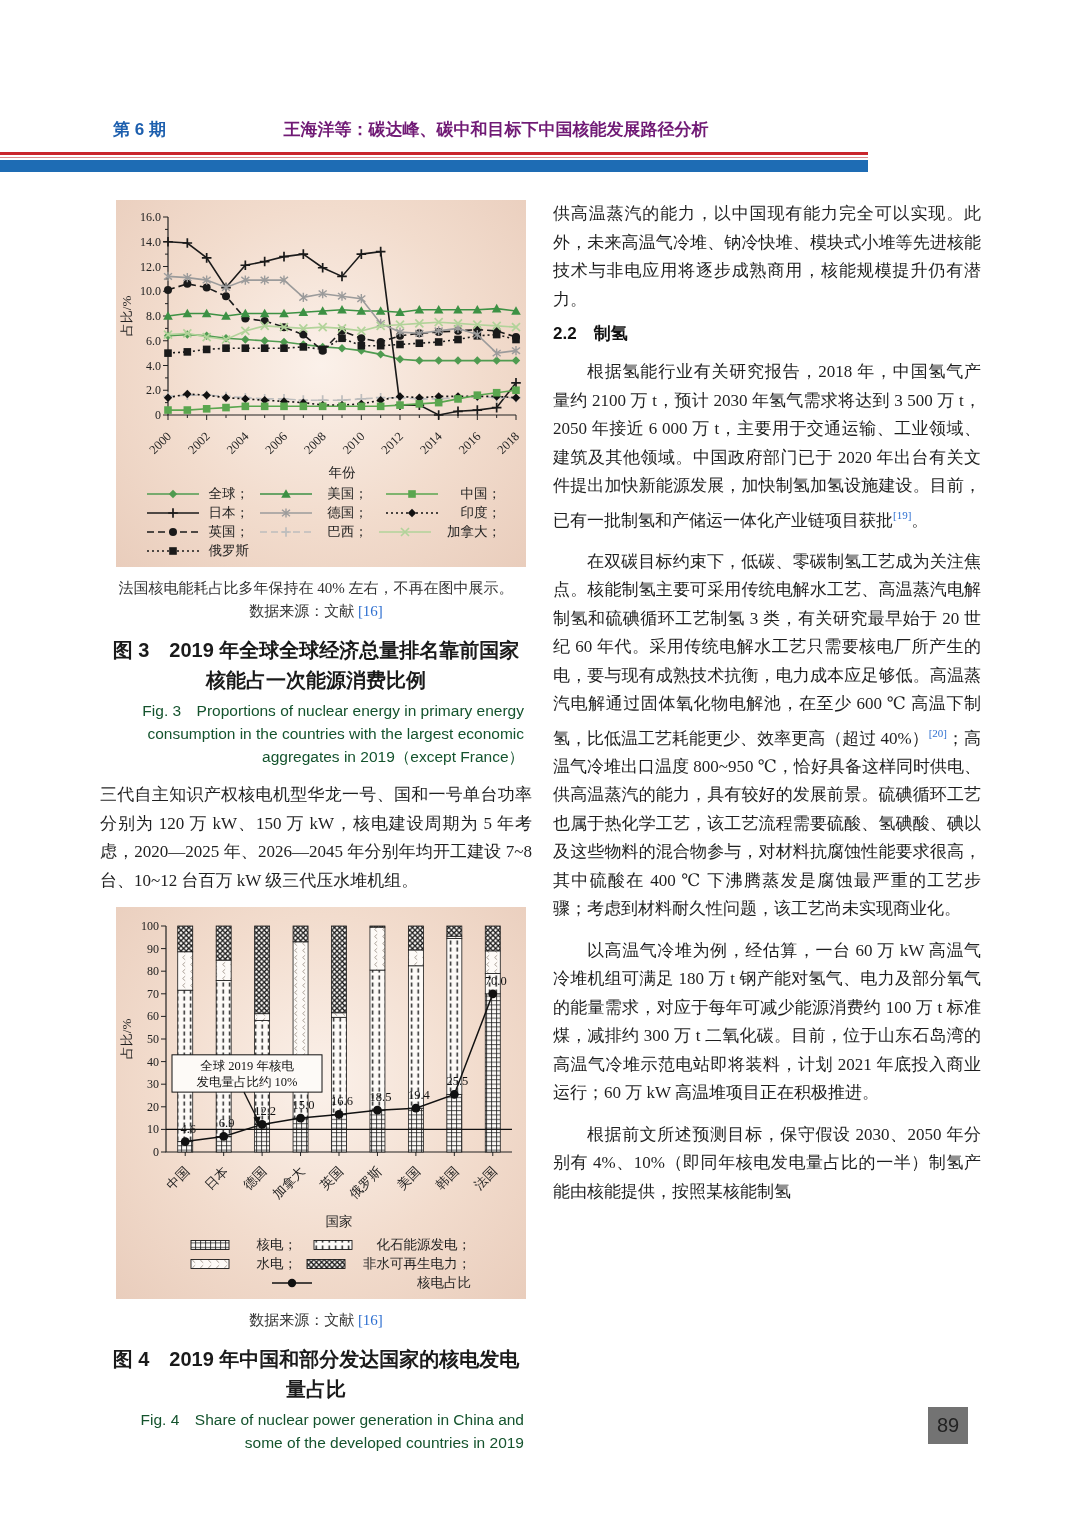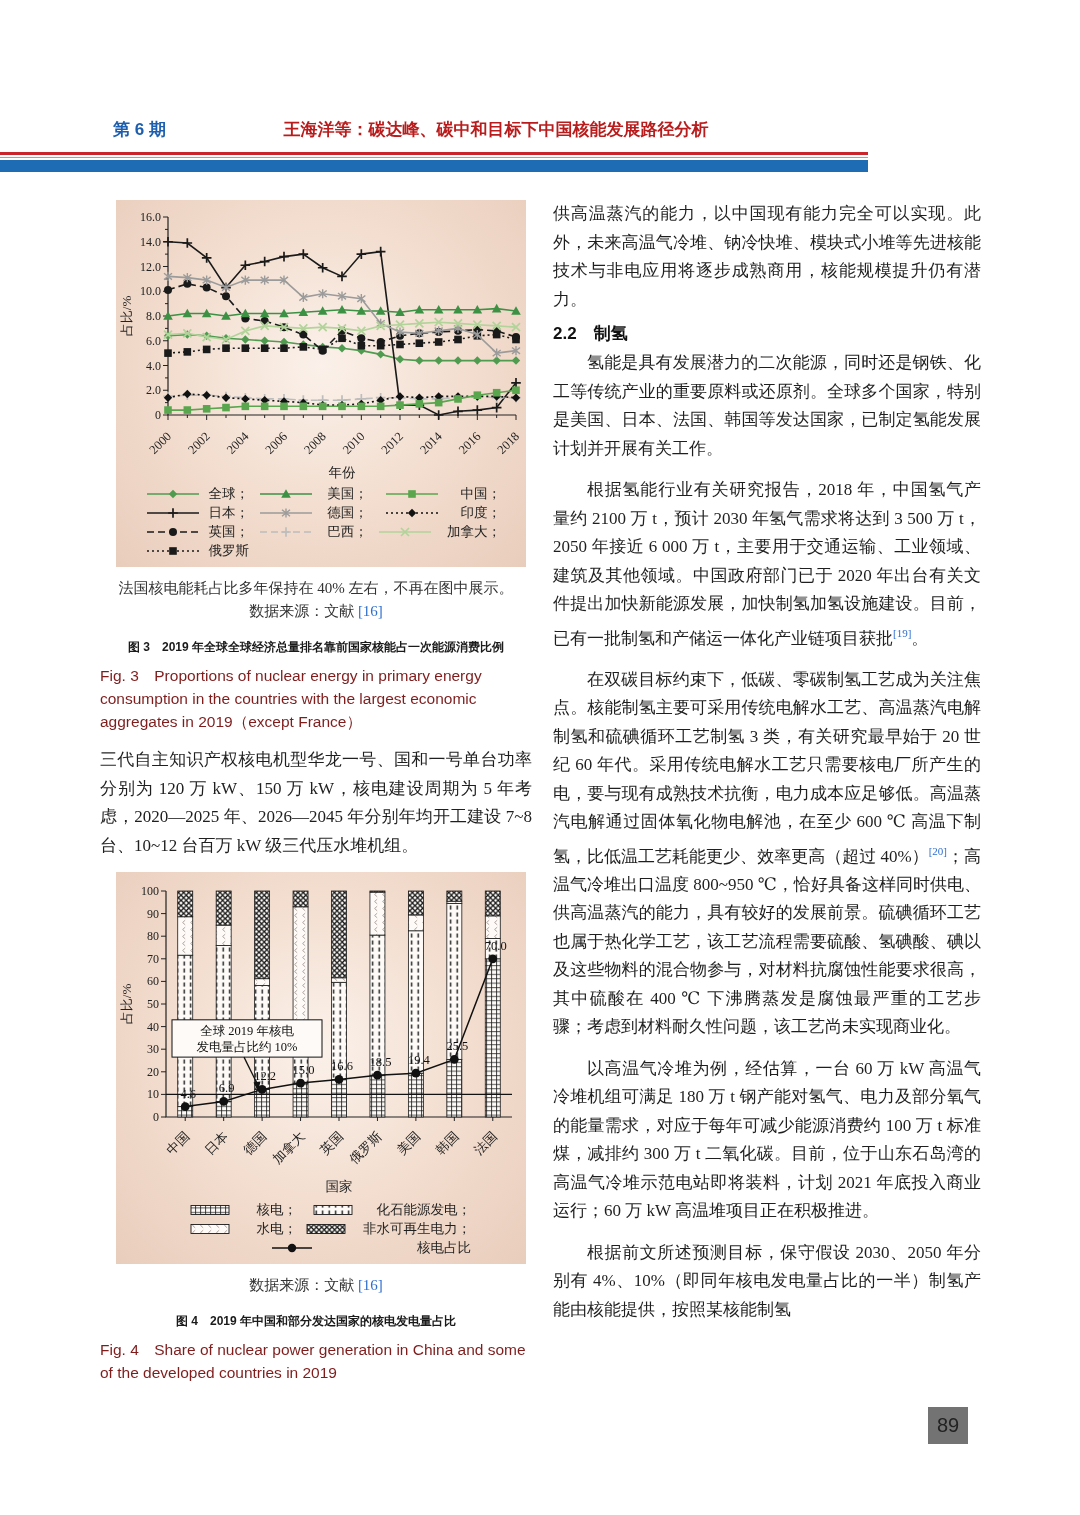--- a/index.html
+++ b/index.html
@@ -2,21 +2,21 @@
 <html><head>
 <meta charset="utf-8">
 <style>
   html,body{margin:0;padding:0;background:#888;}
   .page{position:relative;width:1080px;height:1515px;margin:0 auto;background:#ffffff;overflow:hidden;
         font-family:"Liberation Serif","DejaVu Serif",serif;color:#1f1f1f;}
   
   .hdr-issue{position:absolute;left:113px;top:118px;font-family:"Liberation Sans","DejaVu Sans",sans-serif;
              font-weight:bold;font-size:17px;color:#1d5fae;}
   .hdr-title{position:absolute;left:180px;right:268px;top:118px;text-align:center;
-             font-family:"Liberation Sans","DejaVu Sans",sans-serif;font-weight:bold;font-size:17px;color:#b91c1c;}
+             font-family:"Liberation Sans","DejaVu Sans",sans-serif;font-weight:bold;font-size:17px;color:#701a75;}
   .rule-red{position:absolute;left:0;top:152px;width:868px;height:3px;background:#c9252c;}
   .rule-red2{position:absolute;left:0;top:157px;width:868px;height:1px;background:#d98b8d;}
   .rule-blue{position:absolute;left:0;top:160px;width:868px;height:12px;background:#1e6cb4;}
   
   .photo{position:absolute;right:0;top:0;width:214px;height:152px;overflow:hidden;
          background:linear-gradient(#9cc0e4 0%,#bcd8ee 55%,#d8e8f4 75%);border-left:3px solid #123;}
   .cloud{position:absolute;background:#f6fbff;border-radius:50%;filter:blur(2px);}
   .tower{position:absolute;left:14px;bottom:18px;width:74px;height:92px;background:linear-gradient(90deg,#cfcabf,#f2efe8 45%,#b9b3a6);
          clip-path:polygon(30% 0,70% 0,88% 100%,12% 100%);}
   .chimney{position:absolute;left:148px;bottom:50px;width:10px;height:96px;
@@ -35,23 +35,23 @@
           background:radial-gradient(ellipse at 50% 45%,#fbf1ea 0%,#f2dccd 55%,#e9cdbc 100%);}
   .figbox svg{display:block;margin:0 auto;}
   .chart-legend{display:grid;width:360px;margin:2px auto 0;font-size:13.5px;color:#1f1f1f;
                 font-family:"Liberation Serif",serif;}
   #fig3-legend{grid-template-columns:30% 33% 37%;row-gap:1px;}
   #fig4-legend{grid-template-columns:42% 58%;row-gap:1px;width:300px;}
   .lg-item{display:flex;align-items:center;gap:4px;white-space:nowrap;}
   
   .note{margin:10px 0 0;font-size:15px;line-height:23px;color:#333;text-align:center;}
   .cap-cn{margin:12px 6px 0;text-align:center;font-family:"Liberation Sans","DejaVu Sans",sans-serif;
-          font-weight:bold;font-size:12px;line-height:25px;color:#1a1a1a;}
-  .cap-en{margin:4px 0 0;text-align:left;font-family:"Liberation Sans","DejaVu Sans",sans-serif;
-          font-size:15.5px;line-height:23px;color:#7f1d1d;}
+          font-weight:bold;font-size:20px;line-height:30px;color:#1a1a1a;}
+  .cap-en{margin:4px 8px 0;text-align:right;font-family:"Liberation Sans","DejaVu Sans",sans-serif;
+          font-size:15.5px;line-height:23px;color:#14532d;}
   .body-p{margin:13px 0 0;font-size:17px;line-height:28.5px;text-align:justify;}
   .indent{text-indent:2em;}
   .noindent{text-indent:0;}
   .sec-h{margin:8px 0 4px;font-family:"Liberation Sans","DejaVu Sans",sans-serif;
          font-weight:bold;font-size:17px;color:#111;}
   .cite{color:#2e6fd0;}
   sup.cite{font-size:11px;}
   
   .pagenum{position:absolute;left:928px;top:1407px;width:40px;height:37px;background:#737373;
            display:flex;align-items:center;justify-content:center;
@@ -605,21 +605,20 @@
     </div>
 
     <div class="note cite-inline">数据来源：文献 <span class="cite">[16]</span></div>
     <div class="cap-cn">图 4　2019 年中国和部分发达国家的核电发电量占比</div>
     <div class="cap-en">Fig. 4　Share of nuclear power generation in China and some of the developed countries in 2019</div>
   </div>
 
   <div class="col-right">
     <p class="body-p noindent" style="margin-top:0;">供高温蒸汽的能力，以中国现有能力完全可以实现。此外，未来高温气冷堆、钠冷快堆、模块式小堆等先进核能技术与非电应用将逐步成熟商用，核能规模提升仍有潜力。</p>
     <div class="sec-h">2.2　制氢</div>
-    <p class="body-p indent" style="margin-top:4px;">氢能是具有发展潜力的二次能源，同时还是钢铁、化工等传统产业的重要原料或还原剂。全球多个国家，特别是美国、日本、法国、韩国等发达国家，已制定氢能发展计划并开展有关工作。</p>
     <p class="body-p indent cite-sup">根据氢能行业有关研究报告，2018 年，中国氢气产量约 2100 万 t，预计 2030 年氢气需求将达到 3 500 万 t，2050 年接近 6 000 万 t，主要用于交通运输、工业领域、建筑及其他领域。中国政府部门已于 2020 年出台有关文件提出加快新能源发展，加快制氢加氢设施建设。目前，已有一批制氢和产储运一体化产业链项目获批<sup class="cite">[19]</sup>。</p>
     <p class="body-p indent cite-sup">在双碳目标约束下，低碳、零碳制氢工艺成为关注焦点。核能制氢主要可采用传统电解水工艺、高温蒸汽电解制氢和硫碘循环工艺制氢 3 类，有关研究最早始于 20 世纪 60 年代。采用传统电解水工艺只需要核电厂所产生的电，要与现有成熟技术抗衡，电力成本应足够低。高温蒸汽电解通过固体氧化物电解池，在至少 600 ℃ 高温下制氢，比低温工艺耗能更少、效率更高（超过 40%）<sup class="cite">[20]</sup>；高温气冷堆出口温度 800~950 ℃，恰好具备这样同时供电、供高温蒸汽的能力，具有较好的发展前景。硫碘循环工艺也属于热化学工艺，该工艺流程需要硫酸、氢碘酸、碘以及这些物料的混合物参与，对材料抗腐蚀性能要求很高，其中硫酸在 400 ℃ 下沸腾蒸发是腐蚀最严重的工艺步骤；考虑到材料耐久性问题，该工艺尚未实现商业化。</p>
     <p class="body-p indent">以高温气冷堆为例，经估算，一台 60 万 kW 高温气冷堆机组可满足 180 万 t 钢产能对氢气、电力及部分氧气的能量需求，对应于每年可减少能源消费约 100 万 t 标准煤，减排约 300 万 t 二氧化碳。目前，位于山东石岛湾的高温气冷堆示范电站即将装料，计划 2021 年底投入商业运行；60 万 kW 高温堆项目正在积极推进。</p>
     <p class="body-p indent">根据前文所述预测目标，保守假设 2030、2050 年分别有 4%、10%（即同年核电发电量占比的一半）制氢产能由核能提供，按照某核能制氢</p>
   </div>
 
   <div class="pagenum">89</div>
 </div>
 
 </body></html>

